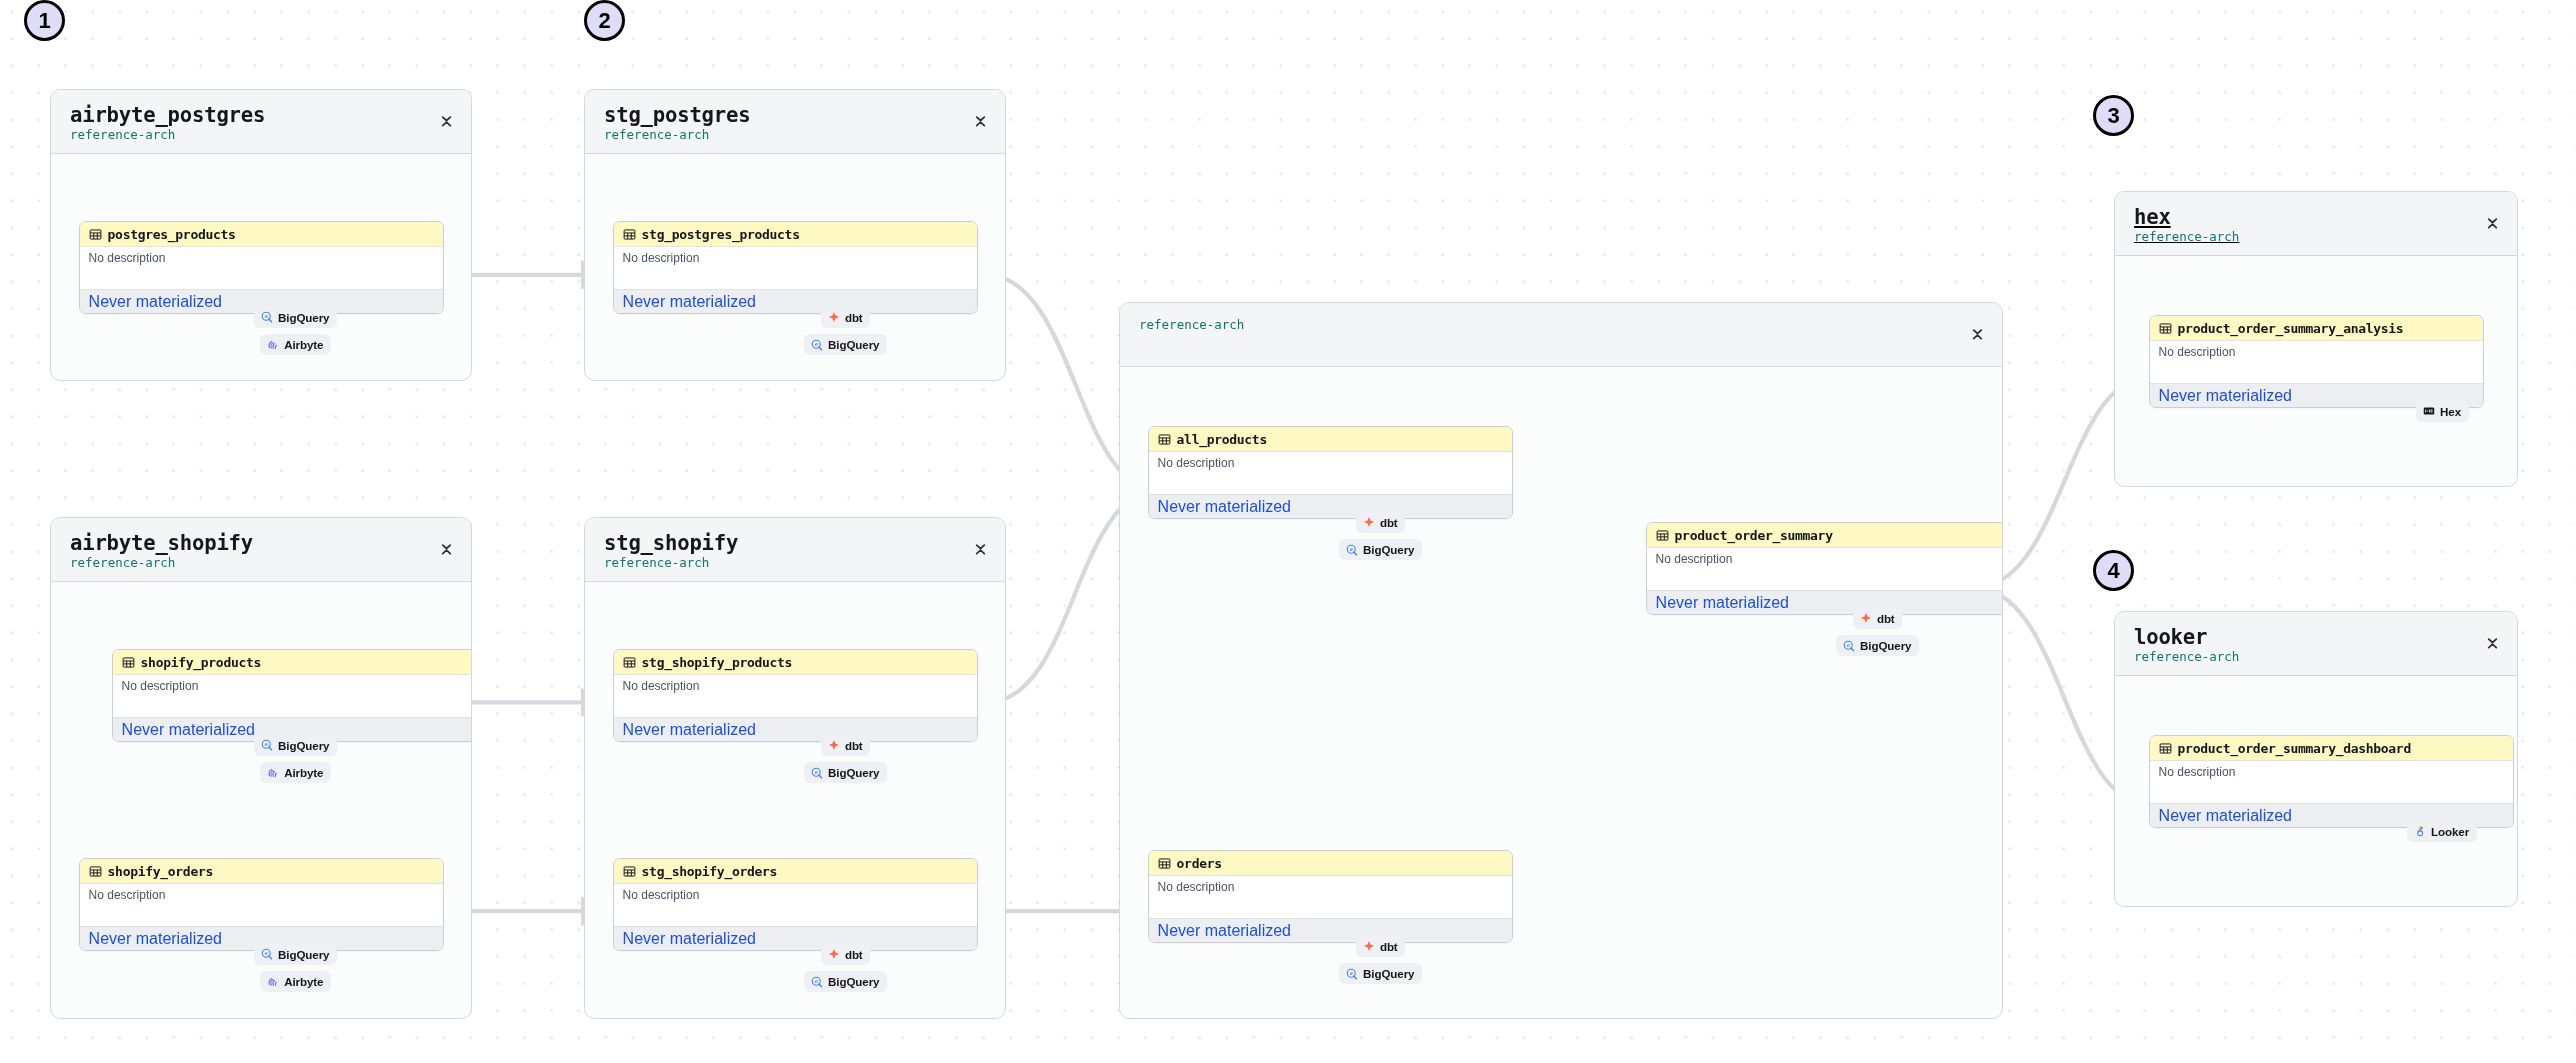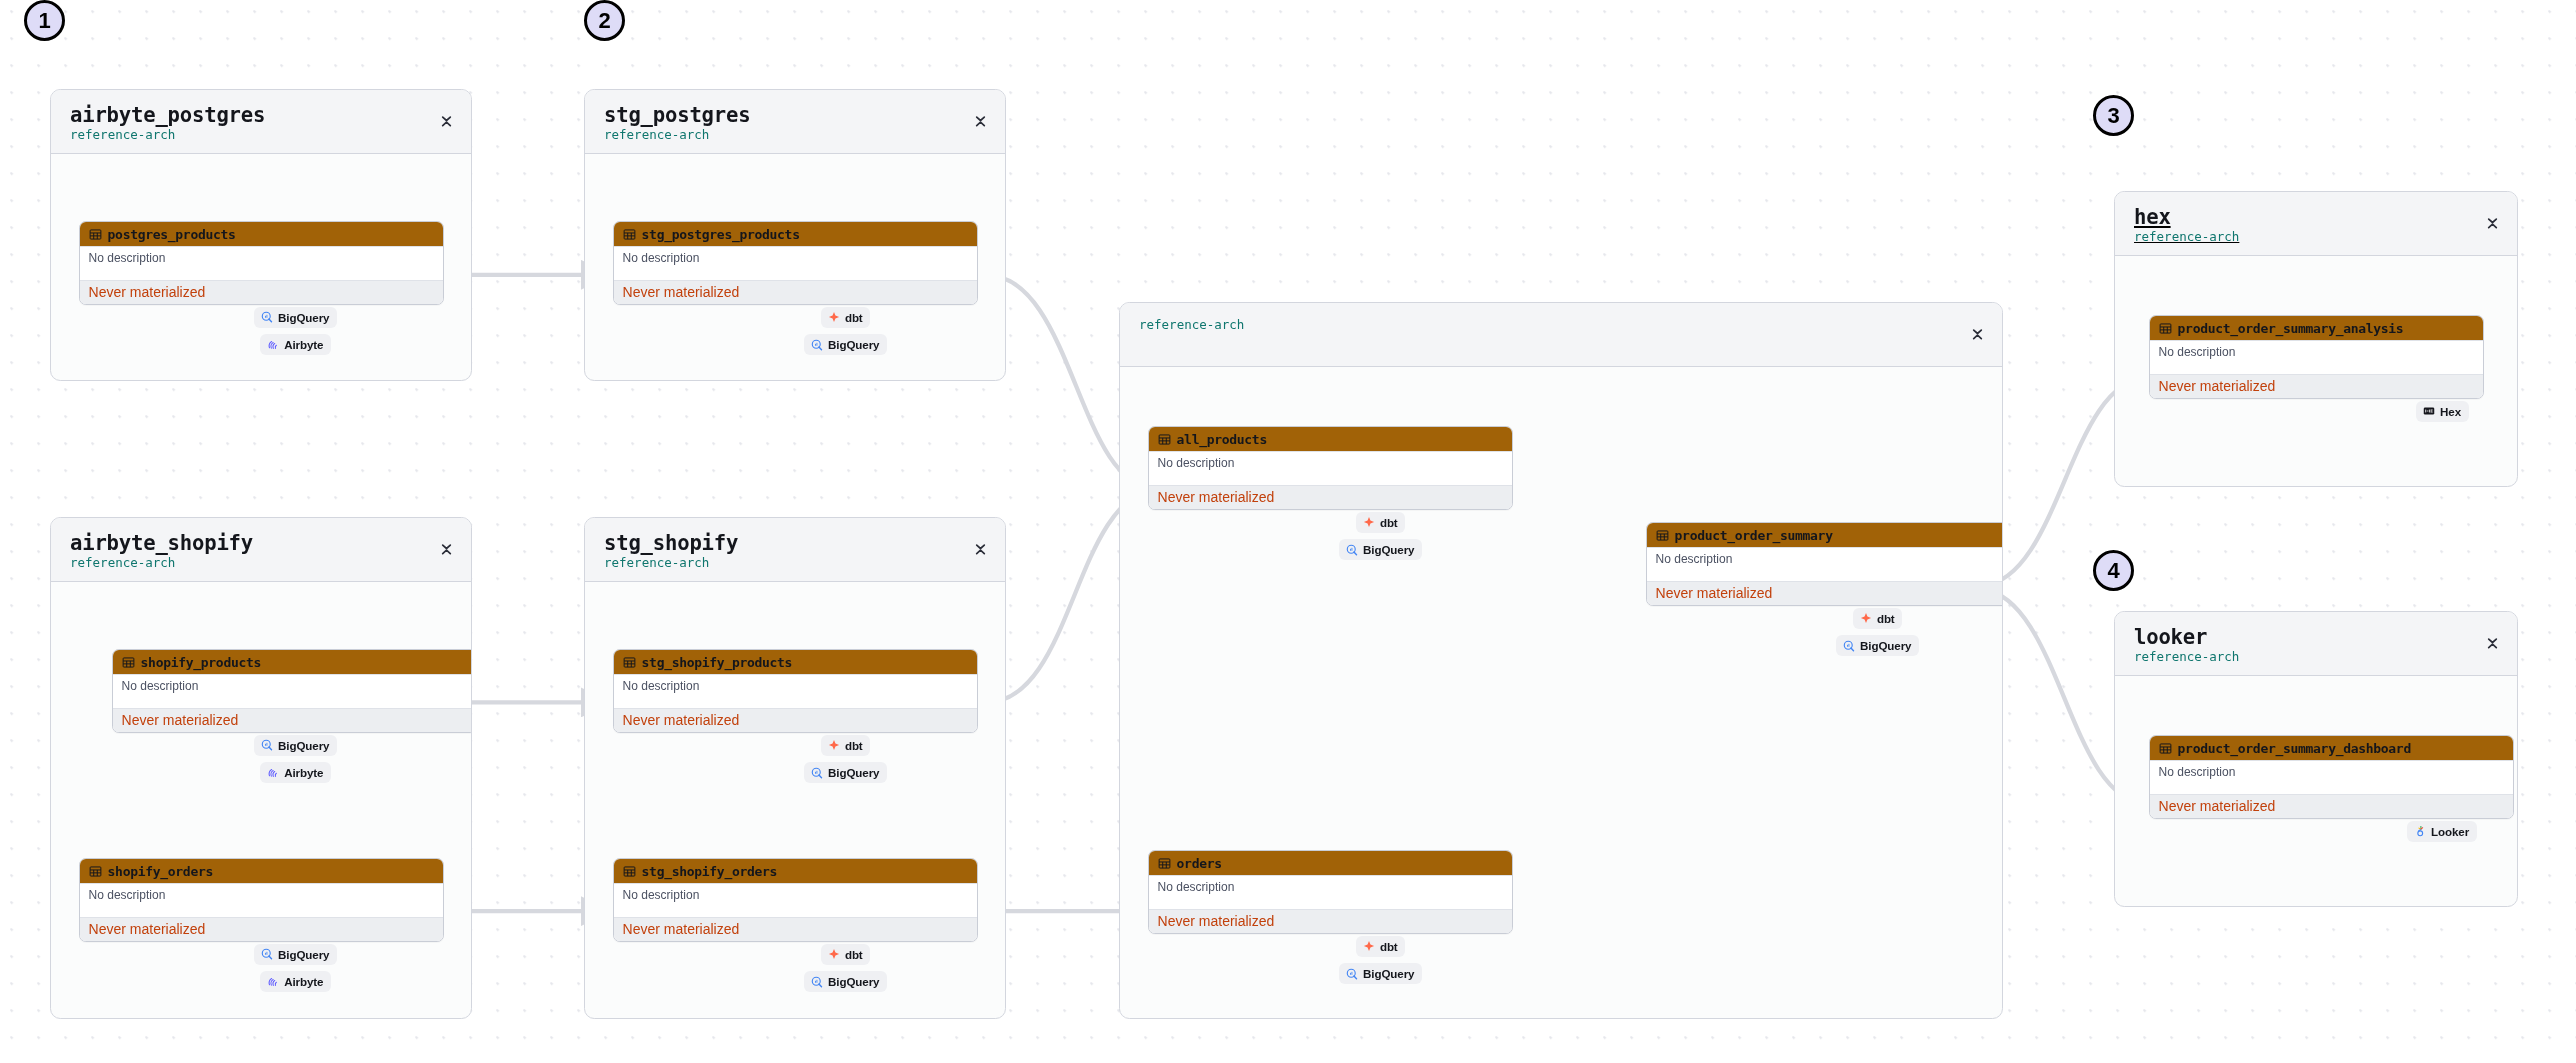--- a/index.html
+++ b/index.html
@@ -83,21 +83,21 @@
   
   .node {
     position: absolute;
     border: 1.3px solid #c9cdd6;
     border-radius: 6.9px;
     background: #ffffff;
     overflow: hidden;
     box-shadow: 0 0.9px 0.9px rgba(20,22,28,0.03);
   }
   .node-head {
-    background: #a16207;
+    background: #fef9c3;
     padding: 5.2px 8.6px 5.2px 8.6px;
     display: flex;
     align-items: center;
     gap: 6px;
     border-bottom: 0.9px solid #dfe2e8;
     height: 25px;
   }
   .node-name {
     font-family: "DejaVu Sans Mono", "Liberation Mono", monospace;
     font-size: 13px;
@@ -105,29 +105,29 @@
     color: #14161c;
     white-space: nowrap;
     letter-spacing: -0.3px;
   }
   .table-icon { flex: 0 0 auto; width: 13px; height: 13px; display:block; }
   .node-desc {
     background: #ffffff;
     padding: 4.3px 8.6px;
     font-size: 12px;
     color: #4b5162;
-    height: 33px;
+    height: 42px;
     line-height: 15.5px;
     white-space: nowrap;
   }
   .node-mat {
     background: #eceef1;
     padding: 4.3px 8.6px;
-    font-size: 14px;
-    color: #c2410c;
+    font-size: 16px;
+    color: #1d4ed8;
     height: 24px;
     line-height: 15.5px;
     white-space: nowrap;
     border-top: 0.9px solid #dfe2e8;
   }
 
   
   .badge-row {
     position: absolute;
     display: flex;

